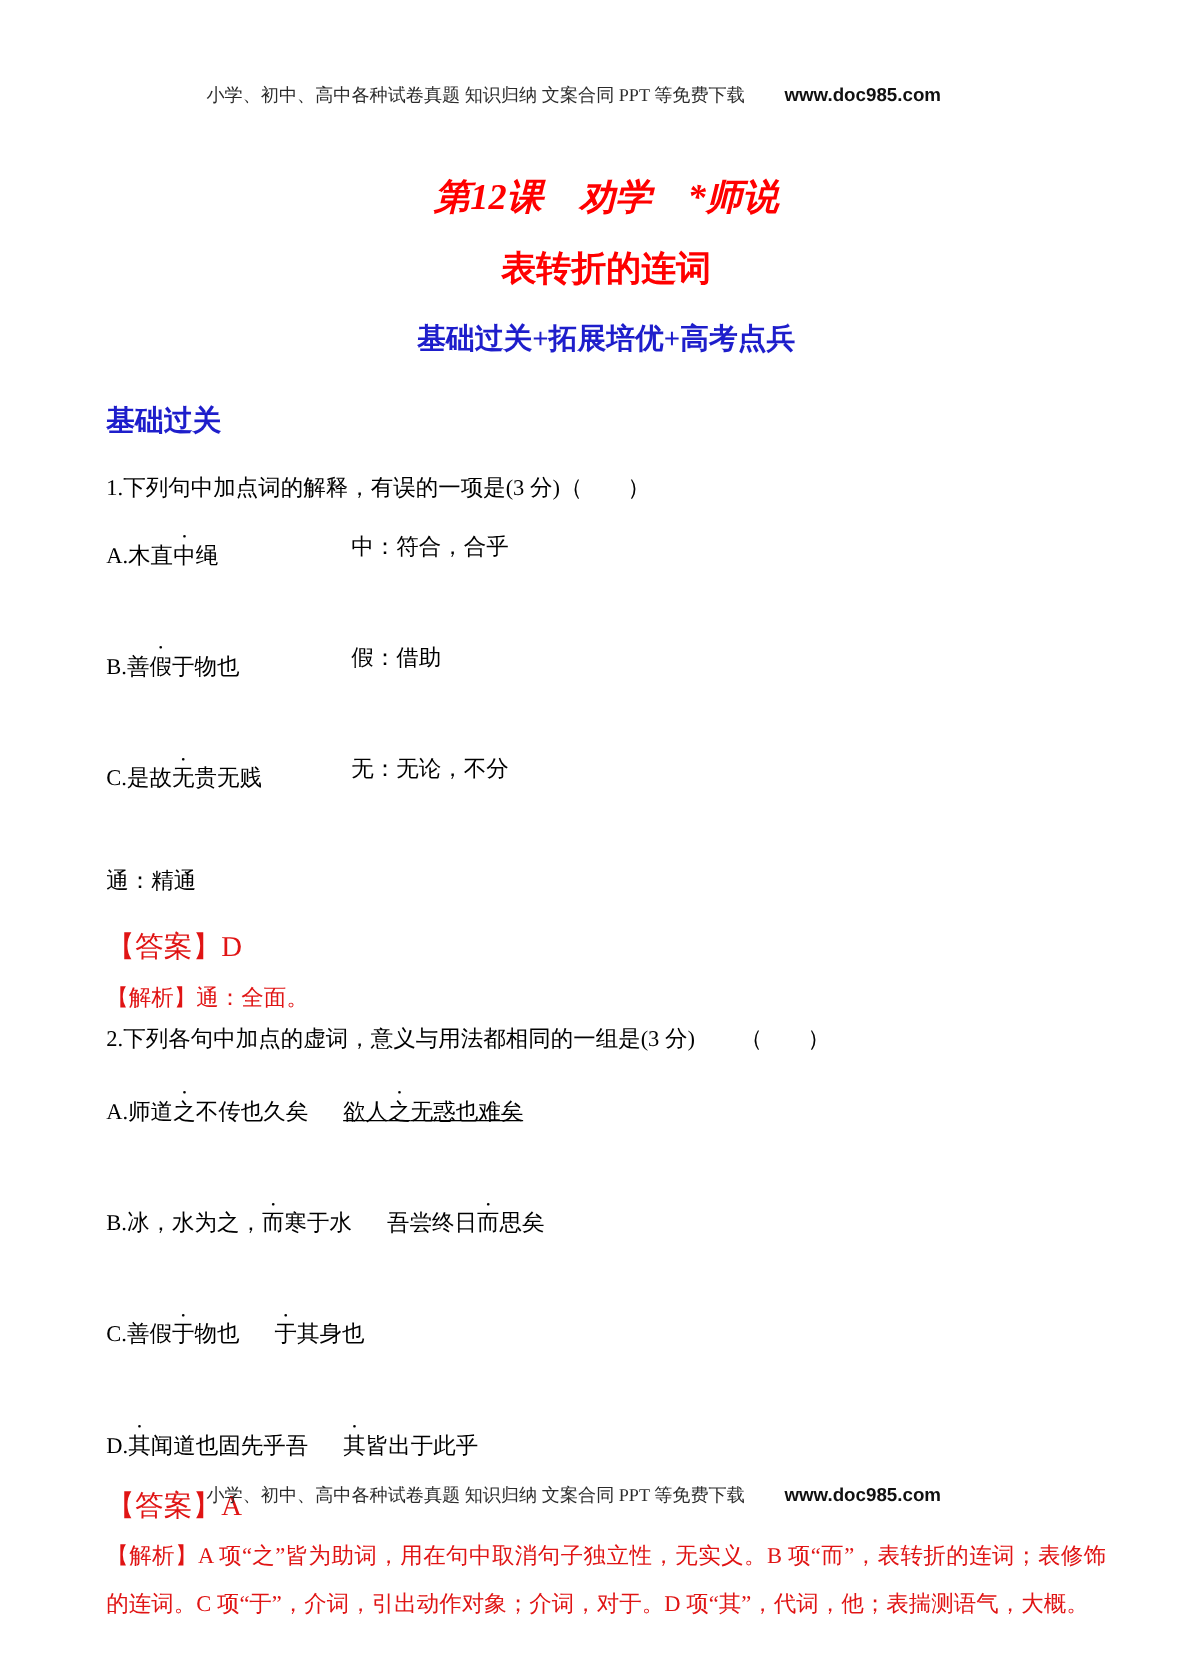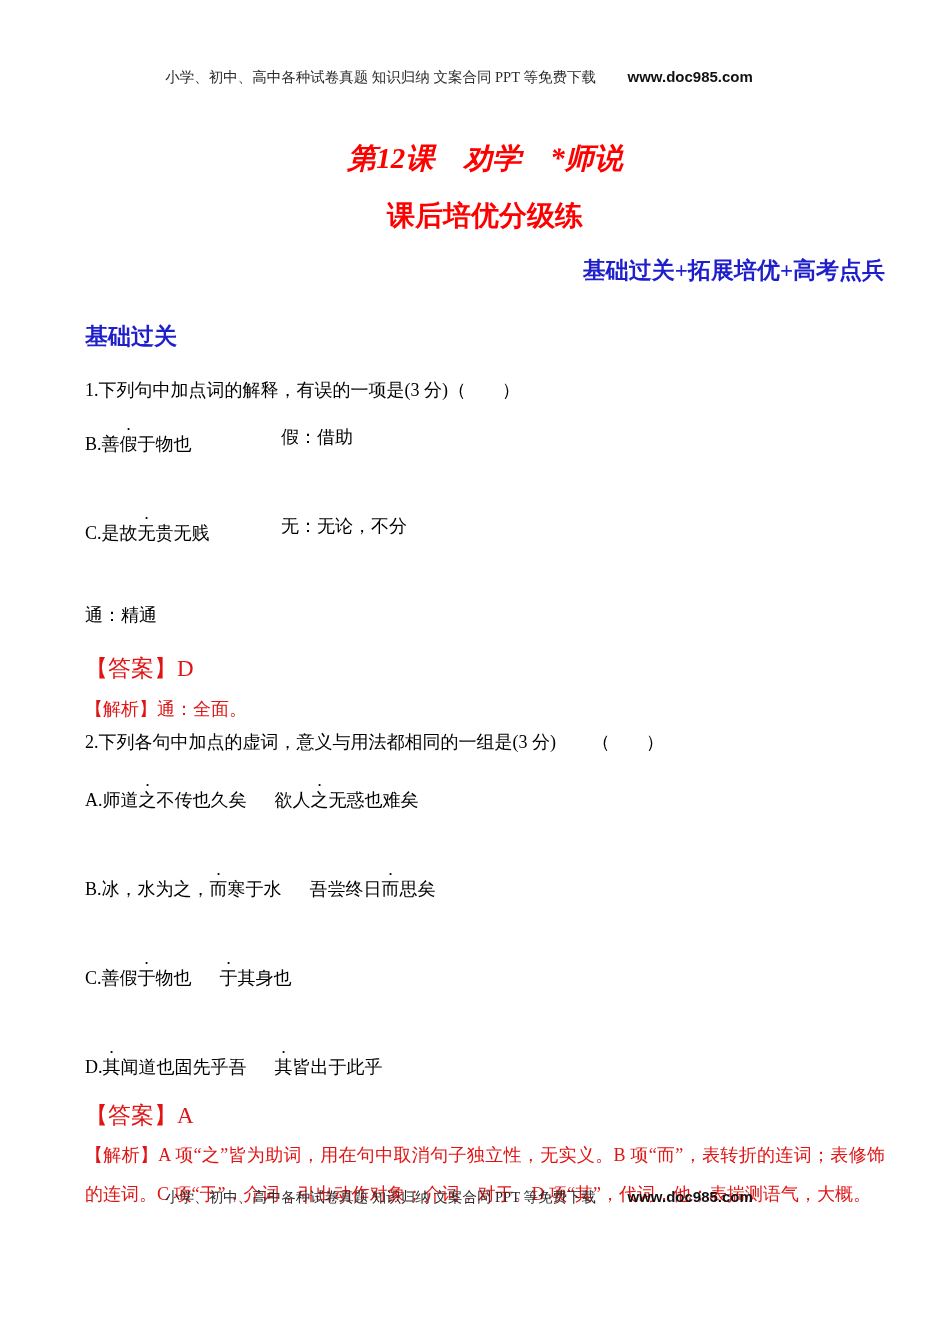--- a/index.html
+++ b/index.html
@@ -30,38 +30,38 @@
     margin:0;text-align:center;
     color:#ff0000;font-weight:bold;
     font-size:29px;line-height:37px;font-style:italic;
   }
   .subtitle{
     margin:21px 0 0;text-align:center;
     color:#ff0000;font-weight:bold;
     font-size:28px;line-height:36px;
   }
   .tagline{
-    margin:22px 0 0;text-align:right;
+    margin:22px 0 0;text-align:center;
     color:#1e1ecb;font-weight:bold;
     font-size:23px;line-height:29px;
   }
   .section-heading{
     margin:37px 0 0;
     color:#1e1ecb;font-weight:bold;
     font-size:23px;line-height:29px;
   }
   .stem{margin:26px 0 0;font-size:18px;line-height:26px;}
   .q2 .stem{margin-top:7px;}
   .options{margin-top:21px;}
   .q2 .options{margin-top:25px;}
   .opt-row{display:flex;font-size:18px;line-height:26px;}
   .opt-row + .opt-row{margin-top:56px;}
   .q1 .opt-phrase{flex:none;min-width:196px;}
   .q2 .opt-part2{margin-left:28px;}
-  .q2 .opt-row:first-child .opt-part2{}
+  .q2 .opt-row:first-child .opt-part2{text-decoration:underline;}
   .em-dot{
     -webkit-text-emphasis:filled dot;
     -webkit-text-emphasis-position:over right;
     text-emphasis:filled dot;
     text-emphasis-position:over right;
   }
   .answer-line{
     margin-top:28px;color:#e01414;
     font-size:23px;line-height:26px;
   }
@@ -83,28 +83,32 @@
 <div class="page">
 
   <div class="runner top">
     <span class="runner-text">小学、初中、高中各种试卷真题 知识归纳 文案合同 PPT 等免费下载</span>
     <span class="runner-url">www.doc985.com</span>
   </div>
 
   <div class="content">
 
     <h1 class="title">第12课　劝学　*师说</h1>
-    <h2 class="subtitle">课后培优分级练</h2>
+    <h2 class="subtitle">表转折的连词</h2>
     <div class="tagline">基础过关+拓展培优+高考点兵</div>
 
     <div class="section-heading">基础过关</div>
 
     <div class="question q1">
       <div class="stem">1.下列句中加点词的解释，有误的一项是(3 分)（　　）</div>
       <div class="options">
+          <div class="opt-row">
+            <span class="opt-phrase">A.木直<span class="em-dot">中</span>绳</span>
+            <span class="opt-expl">中：符合，合乎</span>
+          </div>
           <div class="opt-row">
             <span class="opt-phrase">B.善<span class="em-dot">假</span>于物也</span>
             <span class="opt-expl">假：借助</span>
           </div>
           <div class="opt-row">
             <span class="opt-phrase">C.是故<span class="em-dot">无</span>贵无贱</span>
             <span class="opt-expl">无：无论，不分</span>
           </div>
           <div class="opt-row">
             <span class="opt-expl">通：精通</span>

